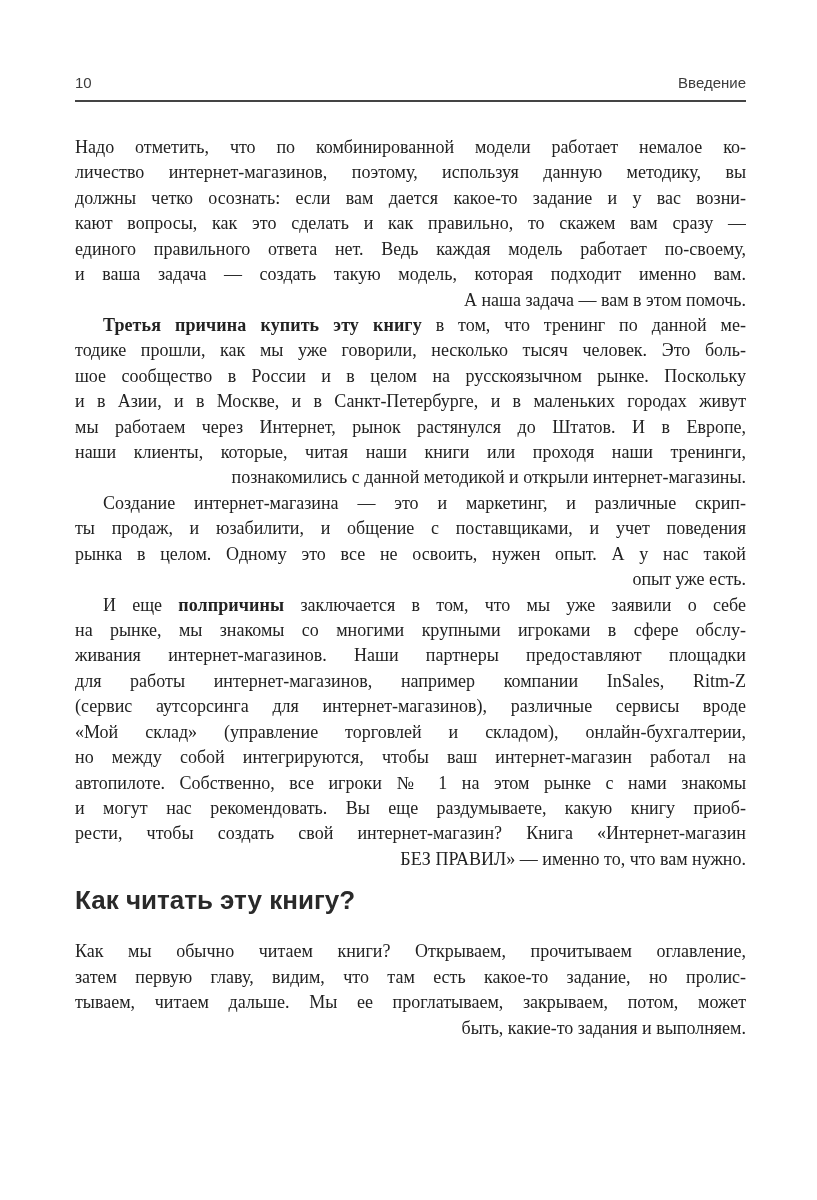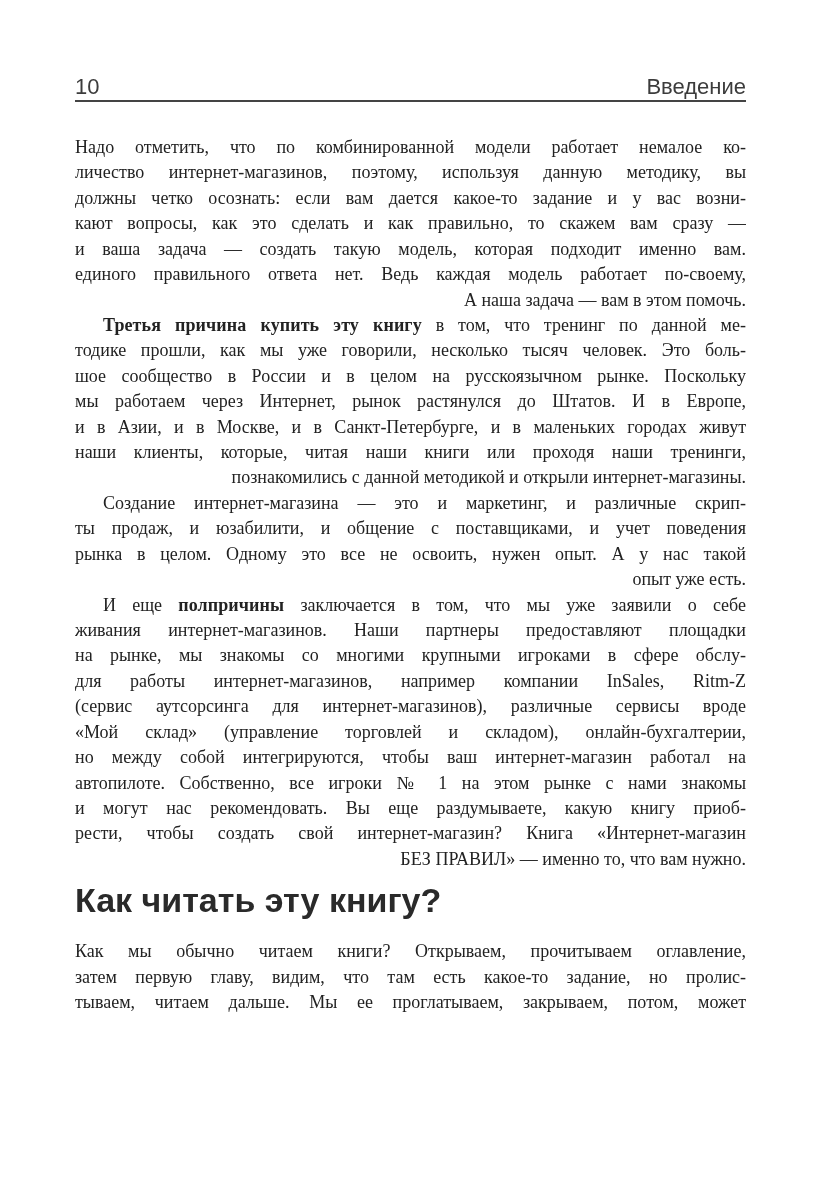--- a/index.html
+++ b/index.html
@@ -21,21 +21,21 @@
   }
   .running-header {
     position: absolute;
     left: 75px;
     width: 671px;
     top: 74px;
     display: flex;
     justify-content: space-between;
     align-items: baseline;
     font-family: "Liberation Sans", sans-serif;
-    font-size: 22px;
+    font-size: 15px;
     color: var(--header-color);
   }
   .header-rule {
     position: absolute;
     left: 75px;
     width: 671px;
     top: 100px;
     height: 2px;
     background: var(--rule-color);
   }
@@ -65,72 +65,73 @@
   .line.last { text-align: right; }
   .line.last::after { content: none; }
   .line.indent { text-indent: 28px; }
   .line b { font-weight: 700; letter-spacing: 0.1px; }
   .section-heading {
     margin-top: 10px;
     margin-bottom: 21px;
     line-height: 36px;
     font-family: "Liberation Sans", sans-serif;
     font-weight: 700;
-    font-size: 34px;
+    font-size: 26px;
     color: #2a2a2a;
     text-align: left;
   }
 </style>
 </head>
 <body>
 
 <div class="page">
   <header class="running-header">
     <span>10</span>
     <span>Введение</span>
   </header>
   <div class="header-rule"></div>
   <main class="body-text" id="body-text">
       <div class="paragraph">
         <div class="line">Надо отметить, что по комбинированной модели работает немалое ко-</div>
         <div class="line">личество интернет-магазинов, поэтому, используя данную методику, вы</div>
         <div class="line">должны четко осознать: если вам дается какое-то задание и у вас возни-</div>
         <div class="line">кают вопросы, как это сделать и как правильно, то скажем вам сразу —</div>
+        <div class="line">единого правильного ответа нет. Ведь каждая модель работает по-своему,</div>
         <div class="line">и ваша задача — создать такую модель, которая подходит именно вам.</div>
-        <div class="line">единого правильного ответа нет. Ведь каждая модель работает по-своему,</div>
         <div class="line last">А наша задача — вам в этом помочь.</div>
       </div>
       <div class="paragraph">
         <div class="line indent"><b>Третья причина купить эту книгу</b> в том, что тренинг по данной ме-</div>
         <div class="line">тодике прошли, как мы уже говорили, несколько тысяч человек. Это боль-</div>
         <div class="line">шое сообщество в России и в целом на русскоязычном рынке. Поскольку</div>
+        <div class="line">и в Азии, и в Москве, и в Санкт-Петербурге, и в маленьких городах живут</div>
         <div class="line">мы работаем через Интернет, рынок растянулся до Штатов. И в Европе,</div>
-        <div class="line">и в Азии, и в Москве, и в Санкт-Петербурге, и в маленьких городах живут</div>
         <div class="line">наши клиенты, которые, читая наши книги или проходя наши тренинги,</div>
         <div class="line last">познакомились с данной методикой и открыли интернет-магазины.</div>
       </div>
       <div class="paragraph">
         <div class="line indent">Создание интернет-магазина — это и маркетинг, и различные скрип-</div>
         <div class="line">ты продаж, и юзабилити, и общение с поставщиками, и учет поведения</div>
         <div class="line">рынка в целом. Одному это все не освоить, нужен опыт. А у нас такой</div>
         <div class="line last">опыт уже есть.</div>
       </div>
       <div class="paragraph">
         <div class="line indent">И еще <b>полпричины</b> заключается в том, что мы уже заявили о себе</div>
+        <div class="line">на рынке, мы знакомы со многими крупными игроками в сфере обслу-</div>
         <div class="line">живания интернет-магазинов. Наши партнеры предоставляют площадки</div>
-        <div class="line">на рынке, мы знакомы со многими крупными игроками в сфере обслу-</div>
         <div class="line">для работы интернет-магазинов, например компании InSales, Ritm-Z</div>
         <div class="line">(сервис аутсорсинга для интернет-магазинов), различные сервисы вроде</div>
         <div class="line">«Мой склад» (управление торговлей и складом), онлайн-бухгалтерии,</div>
         <div class="line">но между собой интегрируются, чтобы ваш интернет-магазин работал на</div>
         <div class="line">автопилоте. Собственно, все игроки № 1 на этом рынке с нами знакомы</div>
         <div class="line">и могут нас рекомендовать. Вы еще раздумываете, какую книгу приоб-</div>
         <div class="line">рести, чтобы создать свой интернет-магазин? Книга «Интернет-магазин</div>
         <div class="line last">БЕЗ ПРАВИЛ» — именно то, что вам нужно.</div>
       </div>
       <h2 class="section-heading">Как читать эту книгу?</h2>
       <div class="paragraph">
         <div class="line">Как мы обычно читаем книги? Открываем, прочитываем оглавление,</div>
         <div class="line">затем первую главу, видим, что там есть какое-то задание, но пролис-</div>
         <div class="line">тываем, читаем дальше. Мы ее проглатываем, закрываем, потом, может</div>
+        <div class="line last">быть, какие-то задания и выполняем.</div>
       </div>
     </main>
 </div>
 
 </body></html>

